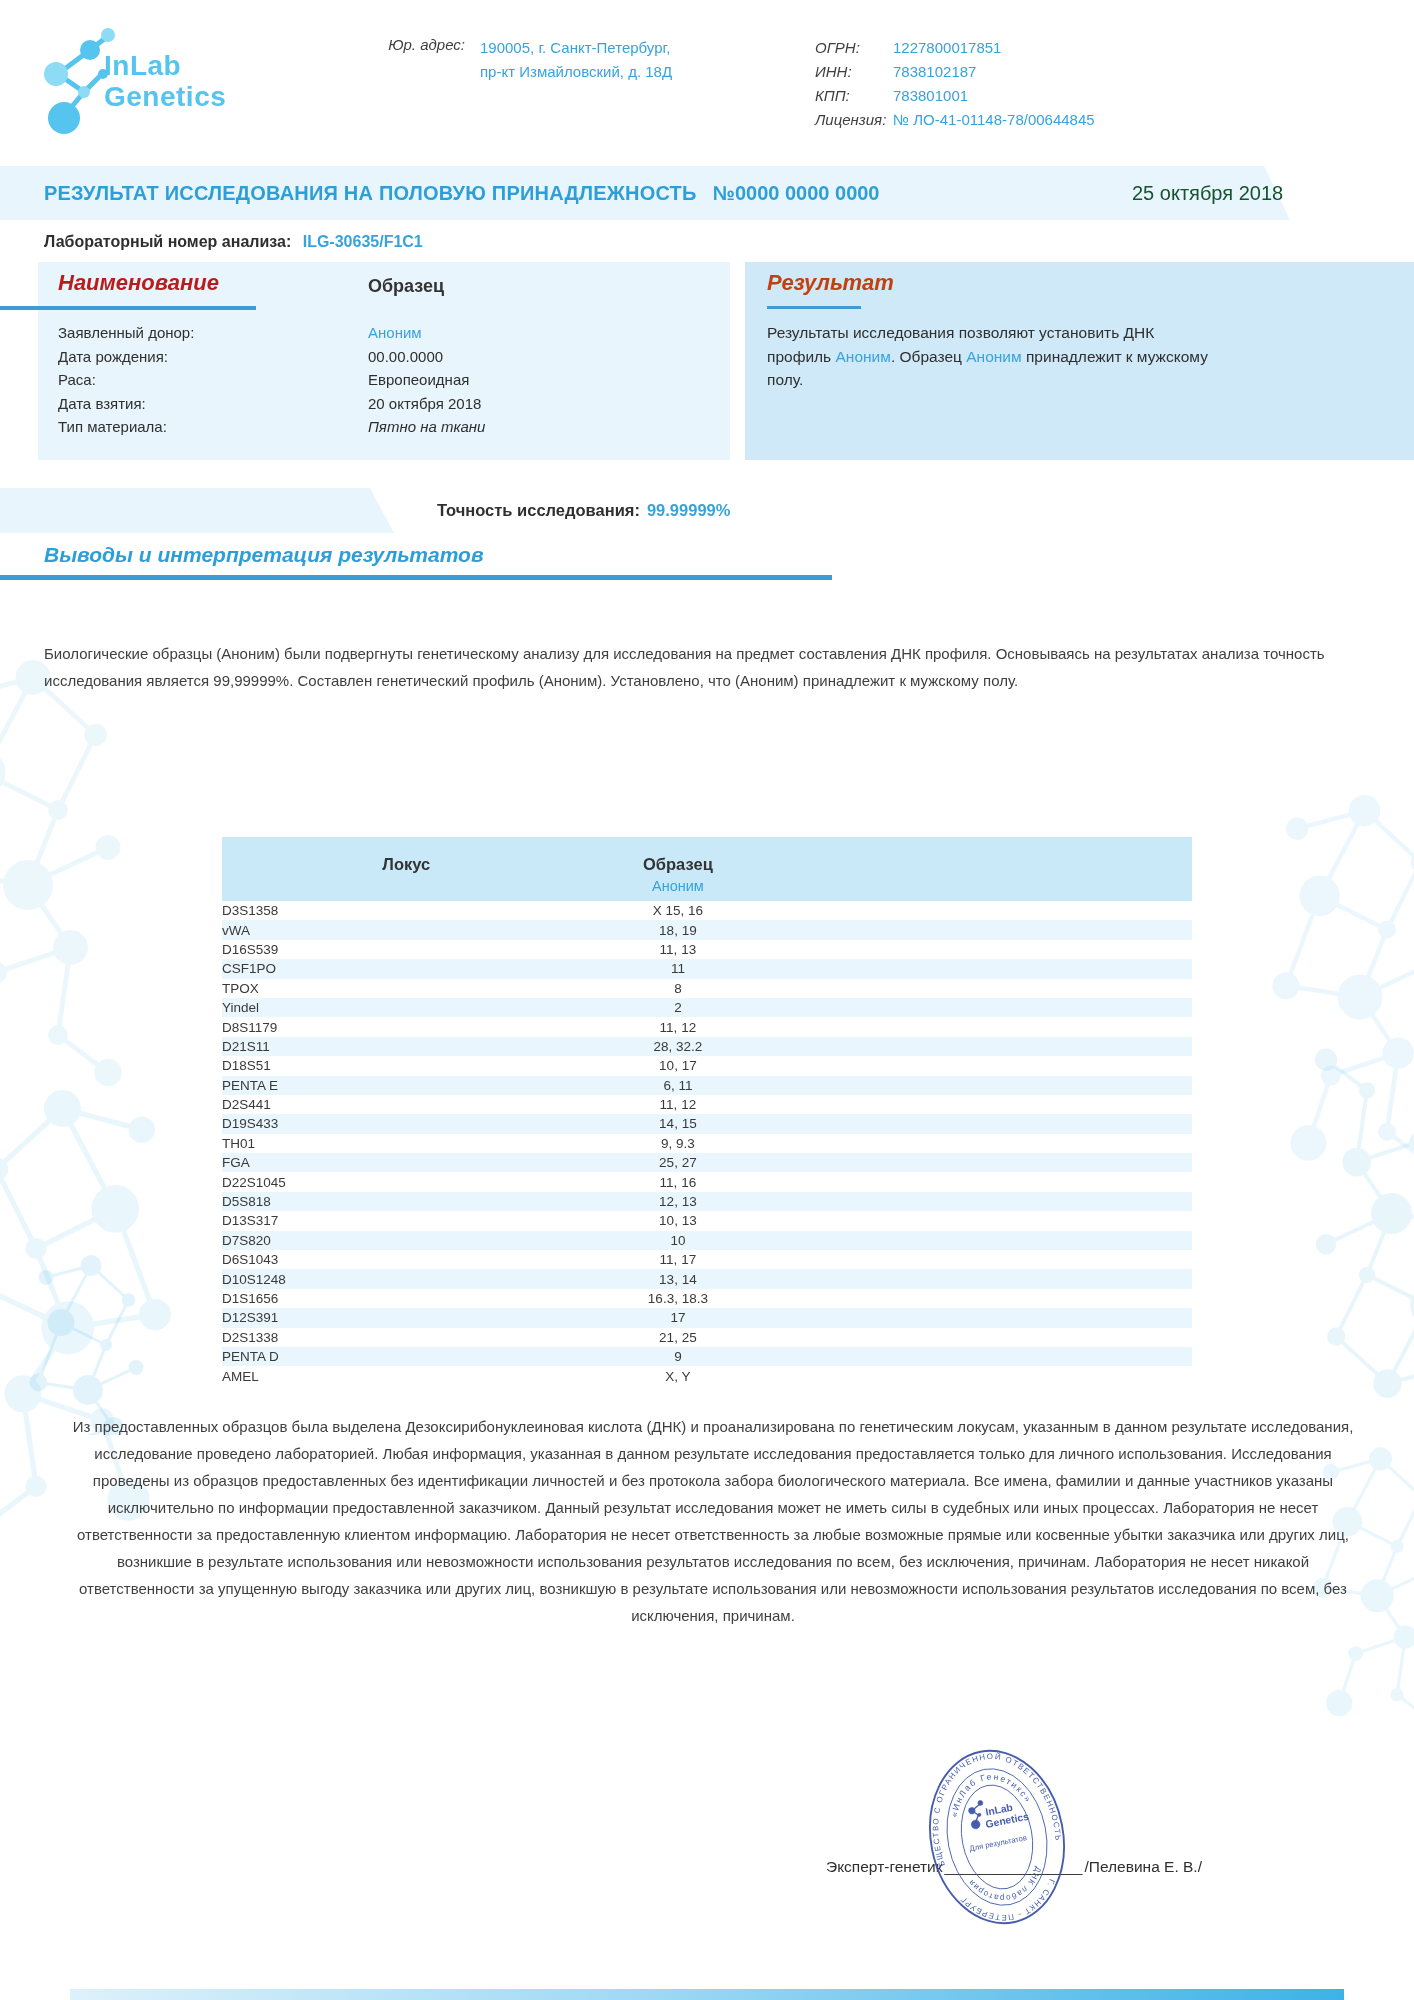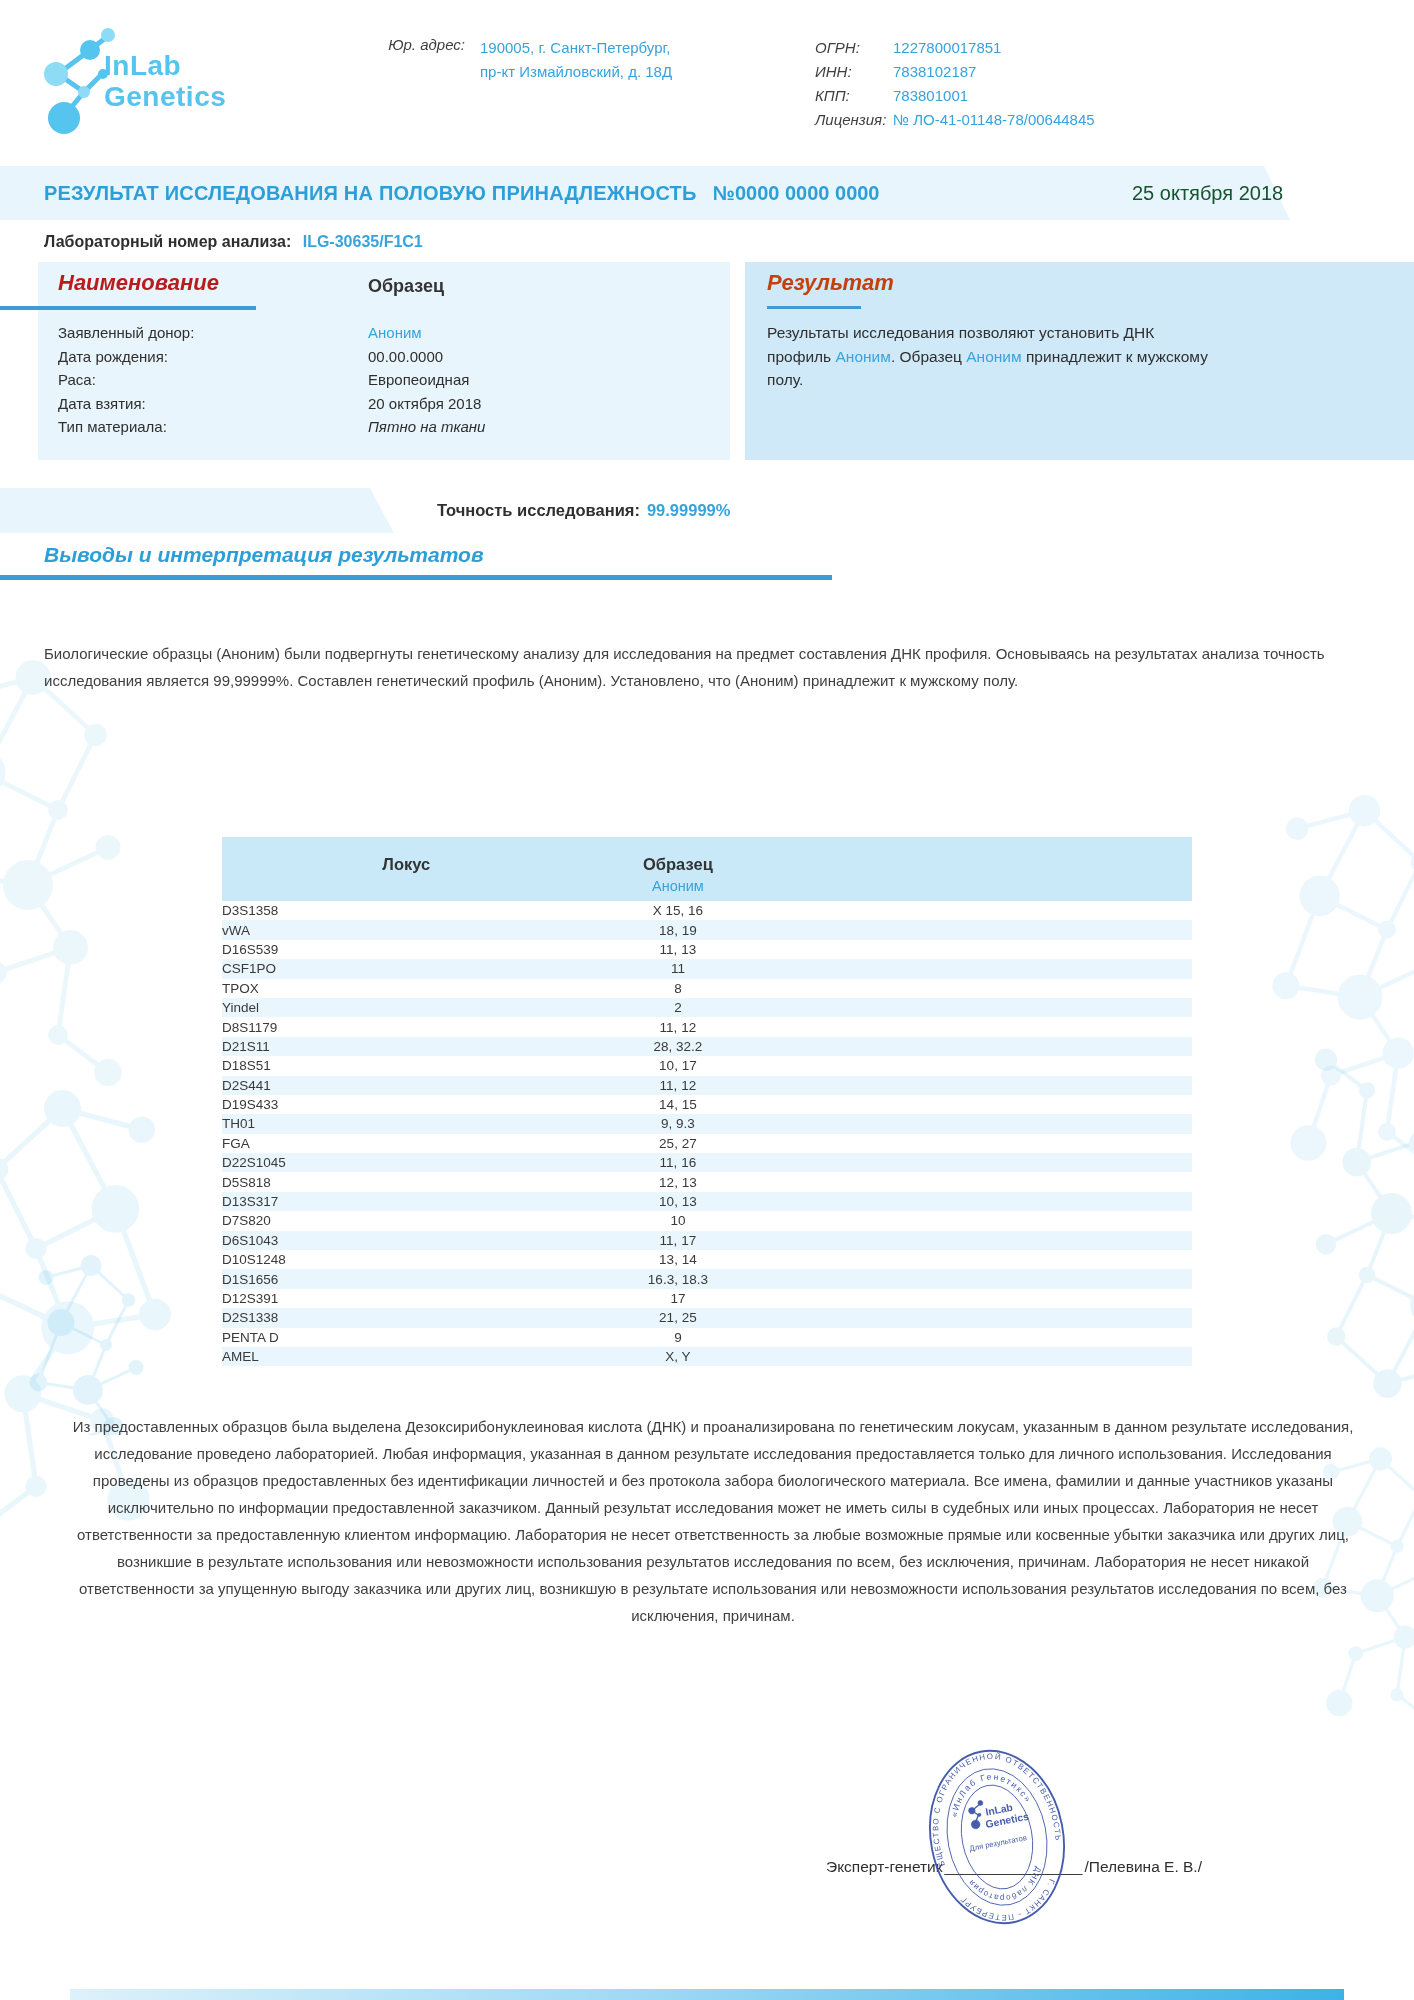--- a/index.html
+++ b/index.html
@@ -285,20 +285,24 @@
         </div>
         <div class="t-row">
           <div class="t-c1">D21S11</div>
           <div class="t-c2">28, 32.2</div>
         </div>
         <div class="t-row">
           <div class="t-c1">D18S51</div>
           <div class="t-c2">10, 17</div>
         </div>
         <div class="t-row">
+          <div class="t-c1">PENTA E</div>
+          <div class="t-c2">6, 11</div>
+        </div>
+        <div class="t-row">
           <div class="t-c1">D2S441</div>
           <div class="t-c2">11, 12</div>
         </div>
         <div class="t-row">
           <div class="t-c1">D19S433</div>
           <div class="t-c2">14, 15</div>
         </div>
         <div class="t-row">
           <div class="t-c1">TH01</div>
           <div class="t-c2">9, 9.3</div>

